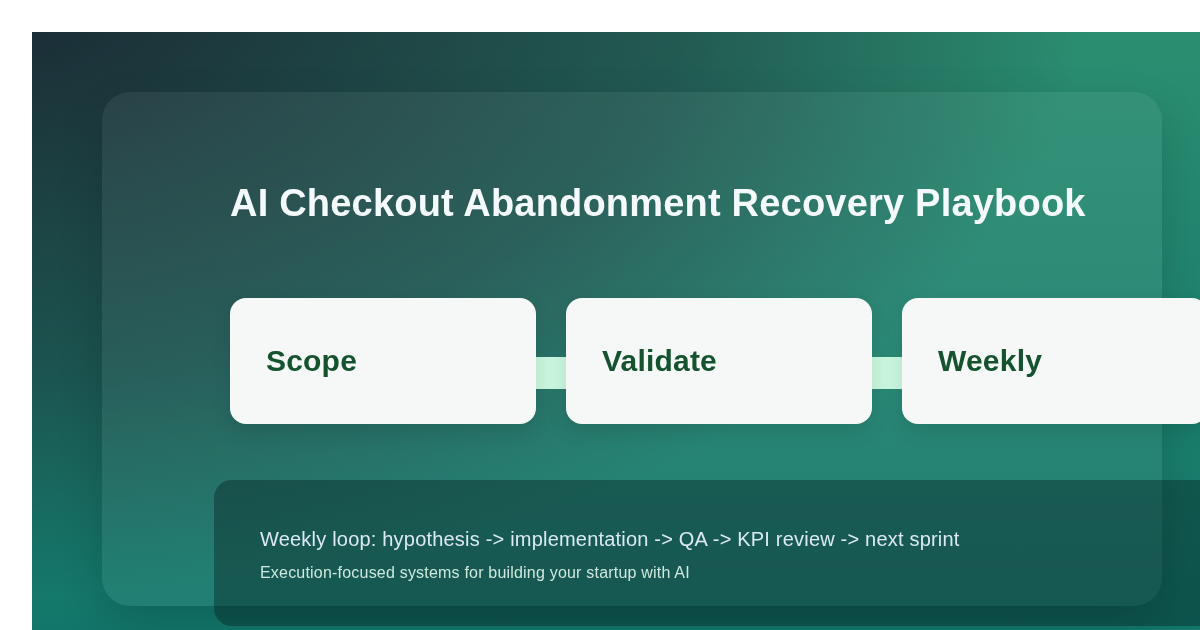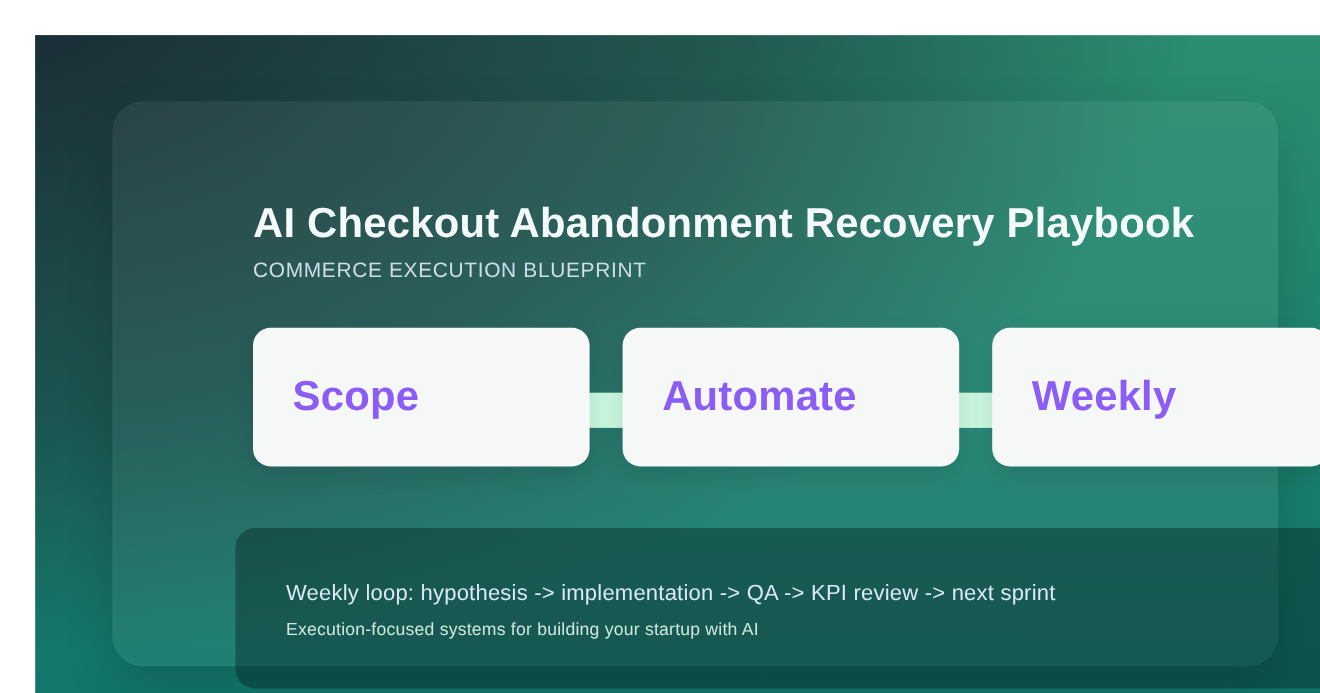--- a/index.html
+++ b/index.html
@@ -74,23 +74,23 @@
     flex: 1 1 0;
     background: #f6f8f8;
     border-radius: 16px;
     display: flex;
     align-items: center;
     padding-left: 20px;
     box-shadow: 0 8px 20px rgba(0,0,0,0.10);
   }
 
   .step-label {
-    font-size: 38px;
+    font-size: 30px;
     font-weight: 700;
-    color: #8b5cf6;
+    color: #14532d;
     letter-spacing: 0.2px;
     white-space: nowrap;
   }
 
   .footer-panel {
     position: absolute;
     left: 112px; top: 388px;
     width: 1010px; height: 146px;
     border-radius: 18px;
     background: rgba(6,26,30,0.38);
@@ -119,33 +119,32 @@
   }
 </style>
 </head>
 <body>
 
 <div class="canvas">
   <div class="card">
 
     <div class="title">AI Checkout Abandonment Recovery Playbook</div>
 
-    <div class="subtitle">COMMERCE EXECUTION BLUEPRINT</div>
 
     <div class="flow-row">
       <div class="connector-line"></div>
       <div class="steps">
 
         <div class="step-box">
           <span class="step-label">Scope</span>
         </div>
 
 
         <div class="step-box">
-          <span class="step-label">Automate</span>
+          <span class="step-label">Validate</span>
         </div>
 
         <div class="step-box">
           <span class="step-label">Weekly</span>
         </div>
 
       </div>
     </div>
 
     <div class="footer-panel">

